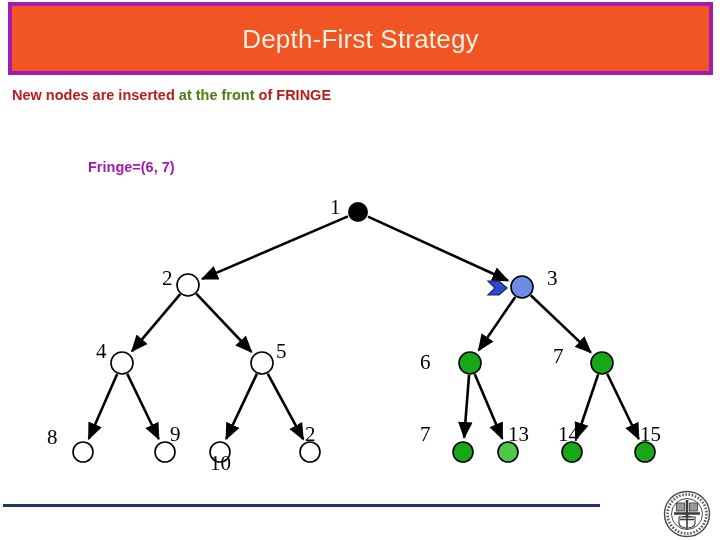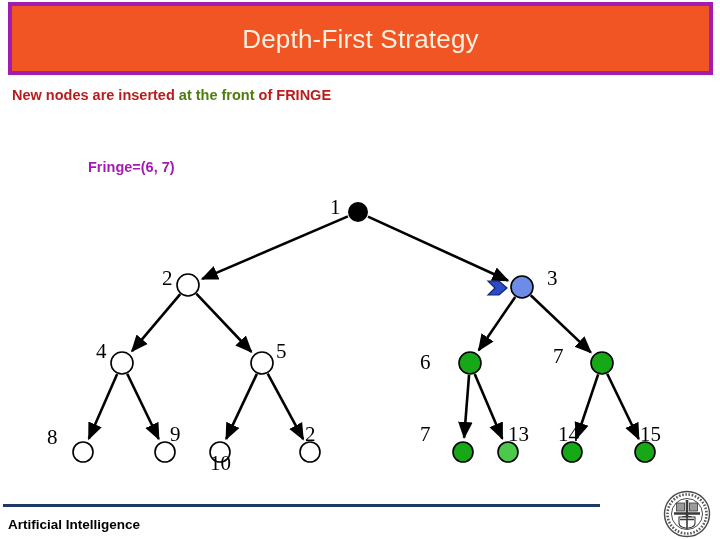--- a/index.html
+++ b/index.html
@@ -179,21 +179,20 @@
       <div class="node-label" style="left: 170px; top: 424px;">9</div>
       <div class="node-label" style="left: 210px; top: 424px; margin-top: 29px;">10</div>
       <div class="node-label" style="left: 305px; top: 424px;">2</div>
       <div class="node-label" style="left: 420px; top: 424px;">7</div>
       <div class="node-label" style="left: 508px; top: 424px;">13</div>
       <div class="node-label" style="left: 558px; top: 424px; text-align: right;">14</div>
       <div class="node-label" style="left: 640px; top: 424px;">15</div>
     </div>
 
   <div id="footer-rule"></div>
-  <div id="footer-text">Artificial Intelligence</div>
   <svg id="footer-seal" viewBox="0 0 48 48" xmlns="http://www.w3.org/2000/svg">
     <circle cx="24" cy="24" r="22.5" fill="#FFFFFF" stroke="#4A4A4A" stroke-width="1.4"></circle>
     <circle cx="24" cy="24" r="19.5" fill="#FFFFFF" stroke="#5A5A5A" stroke-width="2.6" stroke-dasharray="1.6 1.6"></circle>
     <circle cx="24" cy="24" r="15.5" fill="#FFFFFF" stroke="#4A4A4A" stroke-width="1"></circle>
     <path d="M24 10 L24 38 M11 23.5 L37 23.5" stroke="#3A3A3A" stroke-width="2.6"></path>
     <rect x="13.5" y="13" width="8" height="8" fill="#9A9A9A" stroke="#3A3A3A" stroke-width="0.8"></rect>
     <rect x="26.5" y="13" width="8" height="8" fill="#9A9A9A" stroke="#3A3A3A" stroke-width="0.8"></rect>
     <path d="M24 26 L24 36 M19.5 27 L28.5 27" stroke="#3A3A3A" stroke-width="2"></path>
     <path d="M16 27 L16 33 Q16 36 19 37 L24 38.5 L29 37 Q32 36 32 33 L32 27 Z" fill="#FFFFFF" stroke="#3A3A3A" stroke-width="1.1"></path>
     <path d="M24 27 L24 38 M17 29.5 L31 29.5" stroke="#3A3A3A" stroke-width="1.6"></path>

